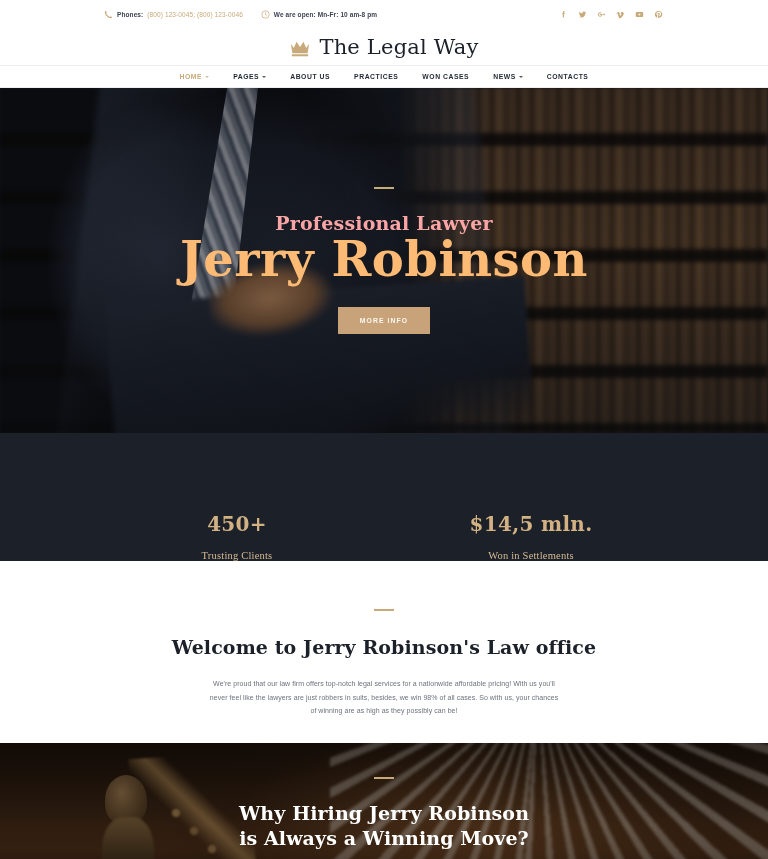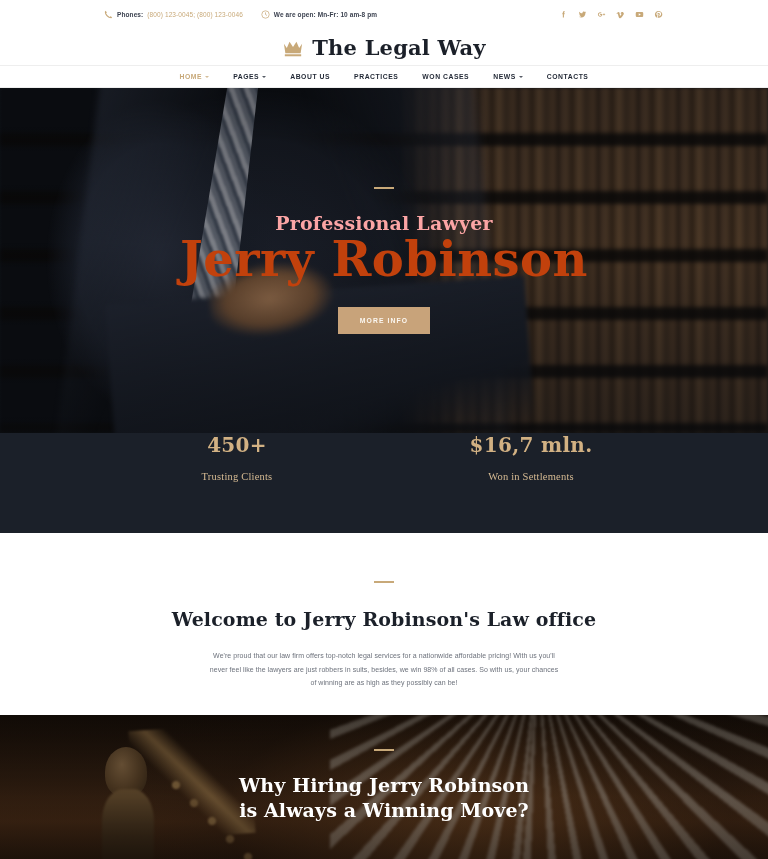--- a/index.html
+++ b/index.html
@@ -40,21 +40,21 @@
 
   
   .logo-row {
     height: 36px; display: flex; align-items: center; justify-content: center;
     gap: 8px; background: #ffffff;
   }
   .crown { width: 22px; height: 20px; color: #c8a979; }
   .crown svg { display: block; width: 22px; height: 20px; fill: currentColor; }
   .logo-text {
     font-family: "DejaVu Serif", "Liberation Serif", serif;
-    font-size: 21px; font-weight: 700; color: #1b2029; letter-spacing: .2px;
+    font-size: 21px; font-weight: 400; color: #1b2029; letter-spacing: .2px;
   }
 
   
   .navbar {
     height: 23px;
     border-top: 1px solid #eeeeee;
     border-bottom: 1px solid #eeeeee;
     display: flex; align-items: center; justify-content: center;
     background: #fff;
   }
@@ -141,33 +141,33 @@
     position: absolute; inset: 0; display: flex; flex-direction: column;
     align-items: center; justify-content: center; text-align: center;
   }
   .divider-sm { width: 20px; height: 2px; background: #c8a979; margin-bottom: 23px; }
   .hero-sub {
     font-family: "DejaVu Serif", "Liberation Serif", serif;
     font-size: 19px; font-weight: 700; color: #fca5a5; letter-spacing: .2px;
   }
   .hero-title {
     font-family: "DejaVu Serif", "Liberation Serif", serif;
-    font-size: 48px; font-weight: 700; color: #c2410c; letter-spacing: .5px;
+    font-size: 48px; font-weight: 700; color: #fdba74; letter-spacing: .5px;
     line-height: 1.05; margin-bottom: 22px; text-align: center;
   }
   .btn-more {
     background: #c8a37a; color: #fbf7f1; border: none;
     font-size: 6.8px; font-weight: 700; letter-spacing: 1.1px;
     padding: 10px 22px; cursor: pointer; font-family: "Liberation Sans", sans-serif;
   }
 
   
   .stats {
-    height: 100px; background: #1b2029;
-    display: flex; align-items: flex-start; padding: 0 90px;
+    height: 128px; background: #1b2029;
+    display: flex; align-items: flex-end; padding: 0 90px;
   }
   .stat { flex: 1; text-align: center; }
   .stat-num {
     font-family: "DejaVu Serif", "Liberation Serif", serif;
     font-size: 20px; font-weight: 700; color: #d2b183; letter-spacing: .3px;
     margin-bottom: 14px;
   }
   .stat-lbl {
     font-family: Liberation Serif, serif;
     font-size: 10.5px; color: #d7bb93; letter-spacing: .2px;
@@ -366,21 +366,21 @@
     <button class="btn-more">MORE INFO</button>
   </div>
 </section>
 
 <section class="stats">
   <div class="stat">
     <div class="stat-num">450+</div>
     <div class="stat-lbl">Trusting Clients</div>
   </div>
   <div class="stat">
-    <div class="stat-num">$16,7 mln.</div>
+    <div class="stat-num">$14,5 mln.</div>
     <div class="stat-lbl">Won in Settlements</div>
   </div>
 </section>
 
 <section class="welcome">
   <div class="divider-dark"></div>
   <h2 class="welcome-title">Welcome to Jerry Robinson's Law office</h2>
   <p class="welcome-text">We're proud that our law firm offers top-notch legal services for a nationwide affordable pricing! With us you'll never feel like the lawyers are just robbers in suits, besides, we win 98% of all cases. So with us, your chances of winning are as high as they possibly can be!</p>
 </section>
 

